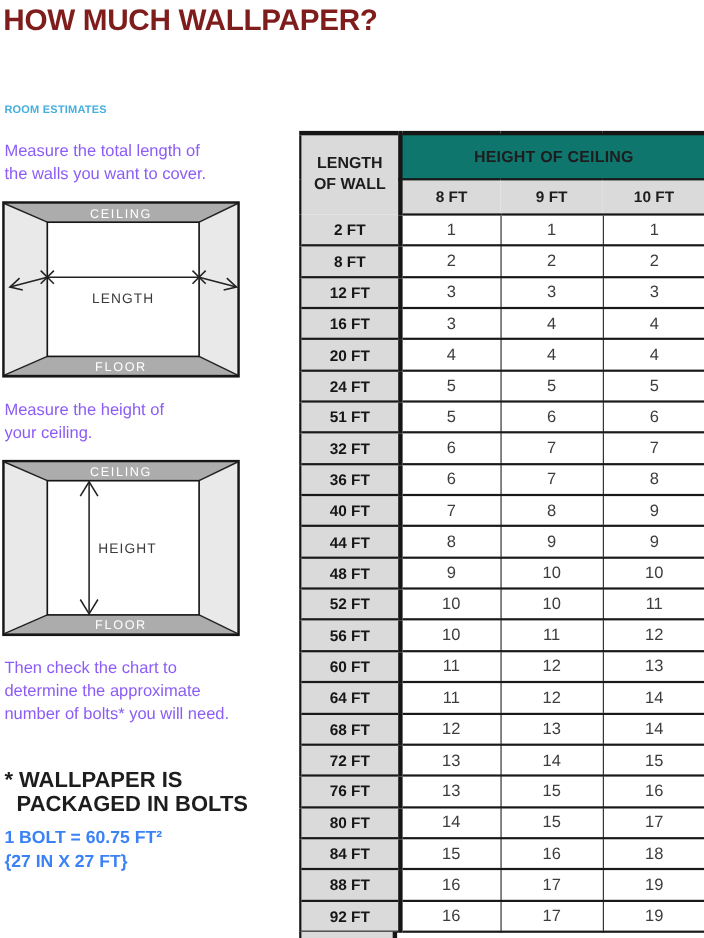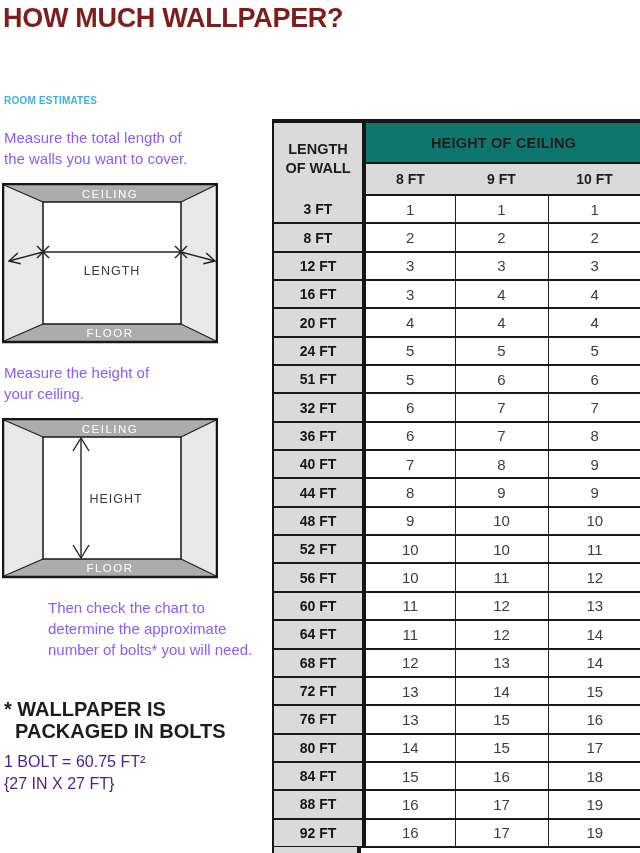--- a/index.html
+++ b/index.html
@@ -16,21 +16,21 @@
   .section-header{
     font-size:10px;font-weight:bold;color:#45AFDF;letter-spacing:0.2px;
   }
   .step-text{
     font-size:15px;line-height:21px;color:#8b5cf6;white-space:pre;
   }
   .footnote{
     font-size:20px;line-height:21.5px;font-weight:bold;color:#1d1d1d;white-space:pre;
   }
   .bolt-info{
-    font-size:16px;line-height:21.5px;font-weight:normal;color:#4c1d95;white-space:pre;
+    font-size:16px;line-height:21.5px;font-weight:bold;color:#3b82f6;white-space:pre;
   }
   
   svg text{font-family:"Liberation Sans","DejaVu Sans",sans-serif;}
   .diag-band-label{fill:#ffffff;font-size:11.5px;letter-spacing:1.5px;}
   .diag-measure-label{fill:#3a3a3a;font-size:12.5px;letter-spacing:1px;}
   
   .bolts-header{
     left:272px;top:109px;width:368px;text-align:center;margin-top:16px;
   }
   table.bolts{
@@ -123,21 +123,21 @@
     <line x1="79" y1="21" x2="79" y2="139"></line>
     <polyline points="71,33 79,20 87,33"></polyline>
     <polyline points="71,127 79,140 87,127"></polyline>
   </g>
   <rect x="1" y="1" width="214" height="158" fill="none" stroke="#161616" stroke-width="2.5"></rect>
   <text x="108" y="15" text-anchor="middle" class="diag-band-label">CEILING</text>
   <text x="108" y="154" text-anchor="middle" class="diag-band-label">FLOOR</text>
   <text x="114" y="85" text-anchor="middle" class="diag-measure-label">HEIGHT</text>
 </svg>
 
-<div class="abs step-text" style="left:4px;top:597px;margin-left:44px;">Then check the chart to
+<div class="abs step-text" style="left:4px;top:597px;">Then check the chart to
 determine the approximate
 number of bolts* you will need.</div>
 
 <div class="abs footnote" style="left:4px;top:699px;">* WALLPAPER IS
   PACKAGED IN BOLTS</div>
 
 <div class="abs bolt-info" style="left:4px;top:751px;">1 BOLT = 60.75 FT²
 {27 IN X 27 FT}</div>
 
 <div class="abs section-header bolts-header">NUMBER OF BOLTS* NEEDED</div>
@@ -156,21 +156,21 @@
       <th class="group" colspan="3">HEIGHT OF CEILING</th>
     </tr>
     <tr>
       <th class="sub">8 FT</th>
       <th class="sub">9 FT</th>
       <th class="sub">10 FT</th>
     </tr>
   </thead>
   <tbody>
       <tr>
-        <td class="rowlabel">3 FT</td>
+        <td class="rowlabel">2 FT</td>
         <td class="val">1</td>
         <td class="val">1</td>
         <td class="val">1</td>
       </tr>
       <tr>
         <td class="rowlabel">8 FT</td>
         <td class="val">2</td>
         <td class="val">2</td>
         <td class="val">2</td>
       </tr>

